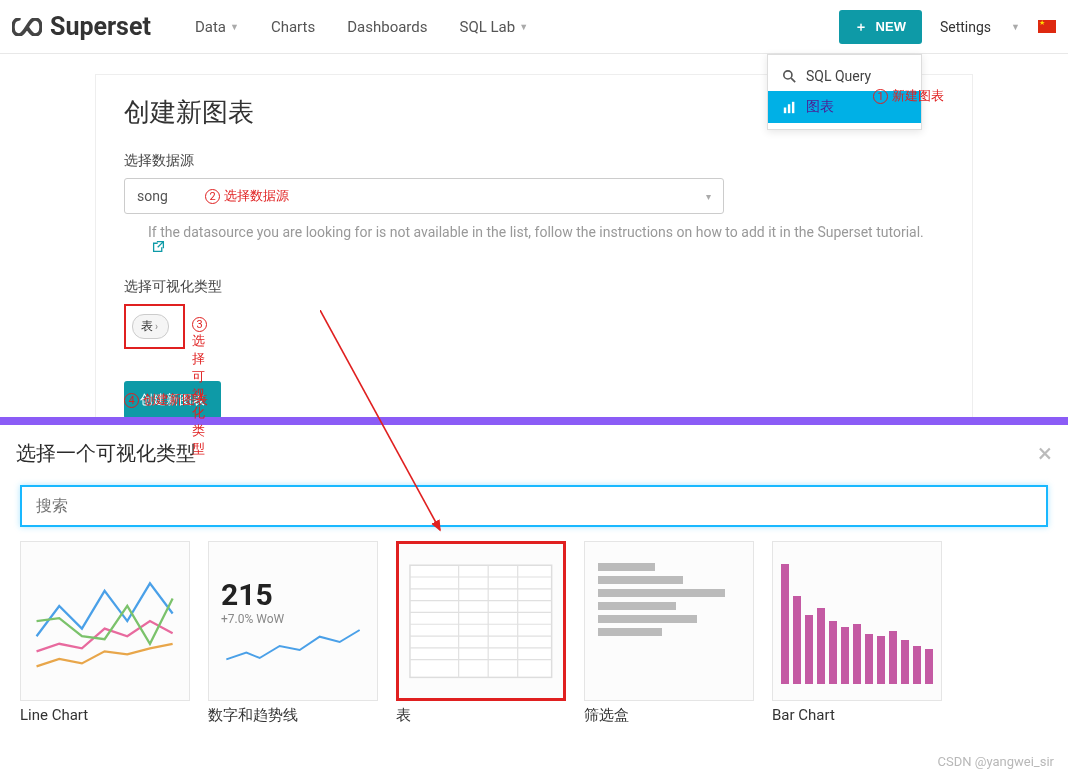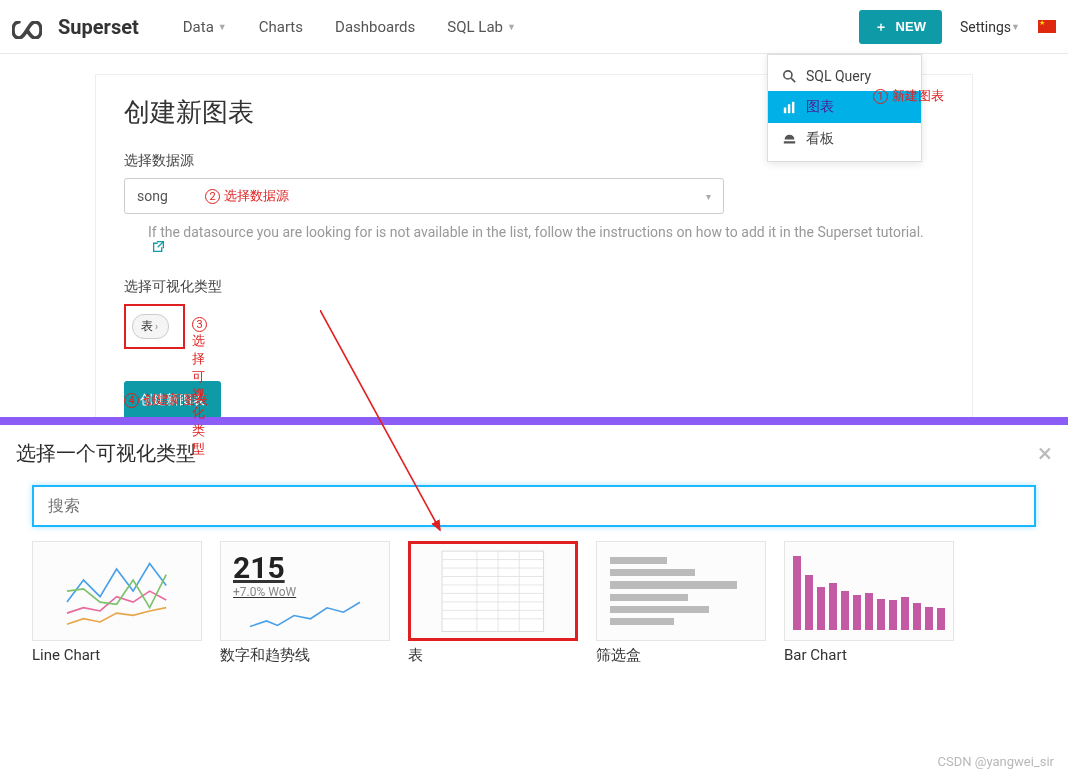--- a/index.html
+++ b/index.html
@@ -1,27 +1,27 @@
 <!DOCTYPE html>
 <html><head>
 <meta charset="utf-8">
 <style>
 * { margin:0; padding:0; box-sizing:border-box; }
 body { font-family: -apple-system, BlinkMacSystemFont, "Segoe UI", Roboto, "Helvetica Neue", sans-serif; font-size:14px; color:#333; background:#fff; width:1068px; height:777px; overflow:hidden; position:relative; }
 
 
 .topnav { height:54px; display:flex; align-items:center; padding:0 12px; border-bottom:1px solid #e8e8e8; }
-.logo { display:flex; align-items:flex-end; font-weight:700; font-size:20px; color:#333; gap:16px; }
+.logo { display:flex; align-items:center; font-weight:700; font-size:25px; color:#333; gap:8px; }
 .logo-icon svg { display:block; }
 .nav-items { display:flex; margin-left:28px; gap:0; }
 .nav-item { padding:0 16px; color:#555; font-size:15px; display:flex; align-items:center; gap:4px; cursor:pointer;text-align:center; }
 .caret { font-size:9px; color:#aaa; }
 .nav-right { margin-left:auto; display:flex; align-items:center; gap:18px; }
 .new-btn { background:#0E9AA7; color:#fff; padding:8px 16px; border:none; border-radius:3px; font-size:13px; font-weight:600; display:flex; align-items:center; gap:8px; cursor:pointer; }
-.settings { color:#333; font-size:14px; display:flex; align-items:center; gap:0; cursor:pointer; }
+.settings { color:#333; font-size:14px; display:flex; align-items:center; gap:20px; cursor:pointer; }
 .flag { width:18px; height:13px; background:#de2910; position:relative; }
 .flag::before{content:"★";position:absolute;top:-1px;left:1px;color:#ffde00;font-size:7px;}
 
 
 .new-dropdown { position:absolute; top:54px; right:146px; width:155px; background:#fff; border:1px solid #ddd; box-shadow:0 2px 8px rgba(0,0,0,.1); padding:6px 0; z-index:20; }
 .dd-item { padding:7px 14px; display:flex; align-items:center; gap:10px; font-size:14px; color:#444; cursor:pointer; }
 .dd-item.active { background:#00B0E6; color:#4c1d95; }
 .dd-icon { width:14px; display:inline-flex; justify-content:center; }
 
 
@@ -41,25 +41,25 @@
 .section { margin-bottom:22px; }
 .viz-badge { display:inline-flex; align-items:center; border:1px solid #ccc; border-radius:12px; padding:3px 10px 3px 8px; font-size:12px; background:#f5f5f5; gap:2px; }
 .viz-badge::after{content:"›";color:#888;font-size:10px;}
 .create-btn { background:#0E9AA7; color:#fff; border:none; padding:10px 16px; font-size:13px; border-radius:3px; cursor:pointer; }
 
 
 .modal { position:absolute; left:0; right:0; top:417px; bottom:0; background:#fff; border-top:8px solid #8b5cf6; padding:0; }
 .modal-head { display:flex; align-items:center; padding:10px 16px 0 16px; height:46px; }
 .modal-title { font-size:20px; color:#2b2b2b; }
 .modal-close { margin-left:auto; font-size:26px; color:#bbb; cursor:pointer; line-height:1; }
-.modal-body { padding:14px 32px; }
+.modal-body { padding:14px 20px; }
 .search-input { width:100%; height:42px; border:2px solid #19b8ff; outline:none; padding:0 14px; font-size:16px; color:#888; box-shadow:0 0 6px rgba(25,184,255,.35); }
 .viz-grid { display:flex; gap:18px; margin-top:14px; }
 .viz-card { flex:1 1 0; max-width:170px; }
-.viz-thumb { width:100%; height:100px; border:1px solid #e5e5e5; background:#fcfcfc; display:flex; align-items:center; justify-content:center; overflow:hidden; position:relative;text-decoration:underline; }
+.viz-thumb { width:100%; height:160px; border:1px solid #e5e5e5; background:#fcfcfc; display:flex; align-items:center; justify-content:center; overflow:hidden; position:relative; }
 .viz-thumb.selected { border:3px solid #e02020; }
 .viz-label { margin-top:5px; font-size:15px; color:#333; }
 
 
 .arrow-svg { position:absolute; top:310px; left:320px; width:160px; height:230px; z-index:30; pointer-events:none; }
 
 .watermark { position:absolute; bottom:8px; right:14px; color:#b8b8b8; font-size:13px; z-index:40; }
 
 
 .sk-lines { width:90%; height:90%; }
@@ -126,28 +126,20 @@
   </div>
   <div class="dd-item active">
     <span class="dd-icon">
       <svg width="13" height="13" viewBox="0 0 16 16">
           <rect x="1" y="8" width="3" height="7" fill="#fff"></rect>
           <rect x="6" y="4" width="3" height="11" fill="#fff"></rect>
           <rect x="11" y="1" width="3" height="14" fill="#fff"></rect>
         </svg>
     </span>
     <span>图表</span>
-  </div>
-  <div class="dd-item">
-    <span class="dd-icon">
-      <svg width="13" height="13" viewBox="0 0 16 16">
-          <path d="M8 2a6 6 0 00-6 6h12a6 6 0 00-6-6zM1 10h14v3H1z" fill="#555"></path>
-        </svg>
-    </span>
-    <span>看板</span>
   </div>
 </div>
 
 <div class="annot" style="top:87px; right:124px;"><span class="circ">1</span><span>新建图表</span></div>
 
 <div class="main">
   <div class="card">
     <h1 class="page-title">创建新图表</h1>
 
     <div class="section">

